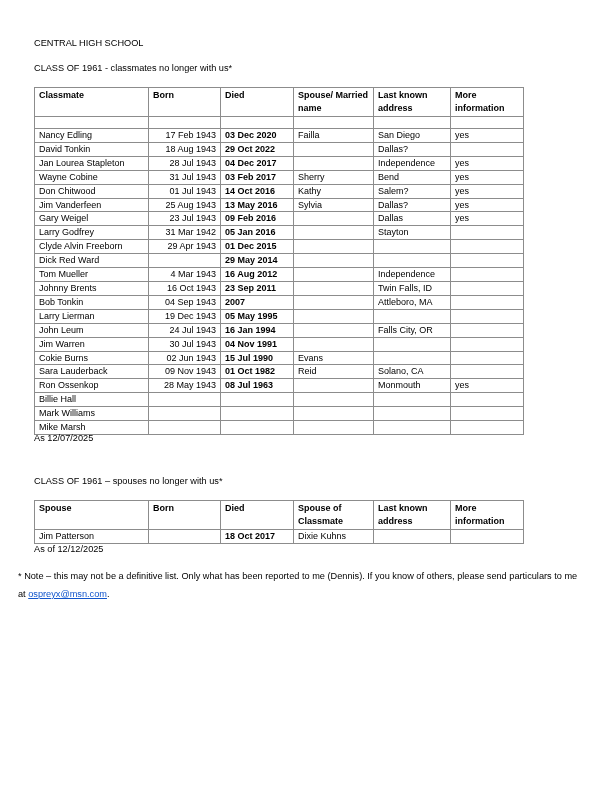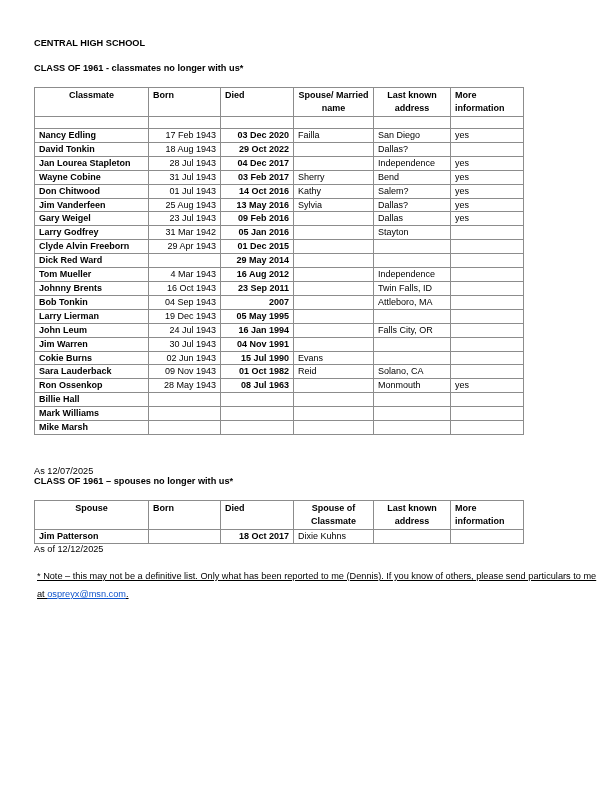--- a/index.html
+++ b/index.html
@@ -1,32 +1,32 @@
 <!DOCTYPE html>
 <html><head>
   <meta charset="utf-8">
   <style>
     html, body { margin: 0; padding: 0; }
     body {
       width: 612px; height: 792px; background: #ffffff; position: relative;
       font-family: "Liberation Sans", sans-serif; color: #000; overflow: hidden;
     }
     .t { position: absolute; font-size: 9.2px; white-space: nowrap; }
-    .b { font-weight: bold; }
+    .b { font-weight: normal; }
     table { position: absolute; border-collapse: collapse; table-layout: fixed; font-size: 9px; }
     td, th { border: 1px solid #8c8c8c; padding: 0 4px; overflow: hidden; white-space: nowrap; line-height: 12.9px; }
-    th { font-weight: bold; vertical-align: top; text-align: center; line-height: 12.5px; padding-top: 1px; white-space: normal; }
+    th { font-weight: bold; vertical-align: top; text-align: left; line-height: 12.5px; padding-top: 1px; white-space: normal; }
     th.c, td.c { text-align: left; }
     td.r { text-align: right; }
-    td.name { font-weight: bold; }
-    td.died { font-weight: bold; text-align: right; }
+    td.name { font-weight: normal; }
+    td.died { font-weight: bold; }
     tr.head th { height: 27px; }
     tr.gap td { height: 11px; line-height: 11px; }
     a { color: #1155cc; text-decoration: underline; }
-    .note { position: absolute; left: 37px; top: 567px; width: 560px; font-size: 9.2px; line-height: 18px; text-decoration: underline; }
+    .note { position: absolute; left: 18px; top: 567px; width: 560px; font-size: 9.2px; line-height: 18px; }
   </style>
 </head>
 <body>
 
 <div class="t b" style="left:34px;top:38px;">CENTRAL HIGH SCHOOL</div>
 <div class="t b" style="left:34px;top:63px;">CLASS OF 1961 - classmates no longer with us*</div>
 
 <table id="classmates-table" style="left:34px;top:87px;width:489px;">
   <colgroup>
     <col style="width:114px">
@@ -227,21 +227,21 @@
         <td class="name">Mike Marsh</td>
         <td class="r"></td>
         <td class="died"></td>
         <td></td>
         <td></td>
         <td class="c"></td>
       </tr>
     </tbody>
 </table>
 
-<div class="t" id="classmates-asof" style="left:34px;top:466px;text-align:right;">As 12/07/2025</div>
+<div class="t" id="classmates-asof" style="left:34px;top:433px;text-align:right;">As 12/07/2025</div>
 
 <div class="t b" style="left:34px;top:476px;text-align:center;">CLASS OF 1961 – spouses no longer with us*</div>
 
 <table id="spouses-table" style="left:34px;top:500px;width:489px;">
   <colgroup>
     <col style="width:114px">
       <col style="width:72px">
       <col style="width:73px">
       <col style="width:80px">
       <col style="width:77px">

